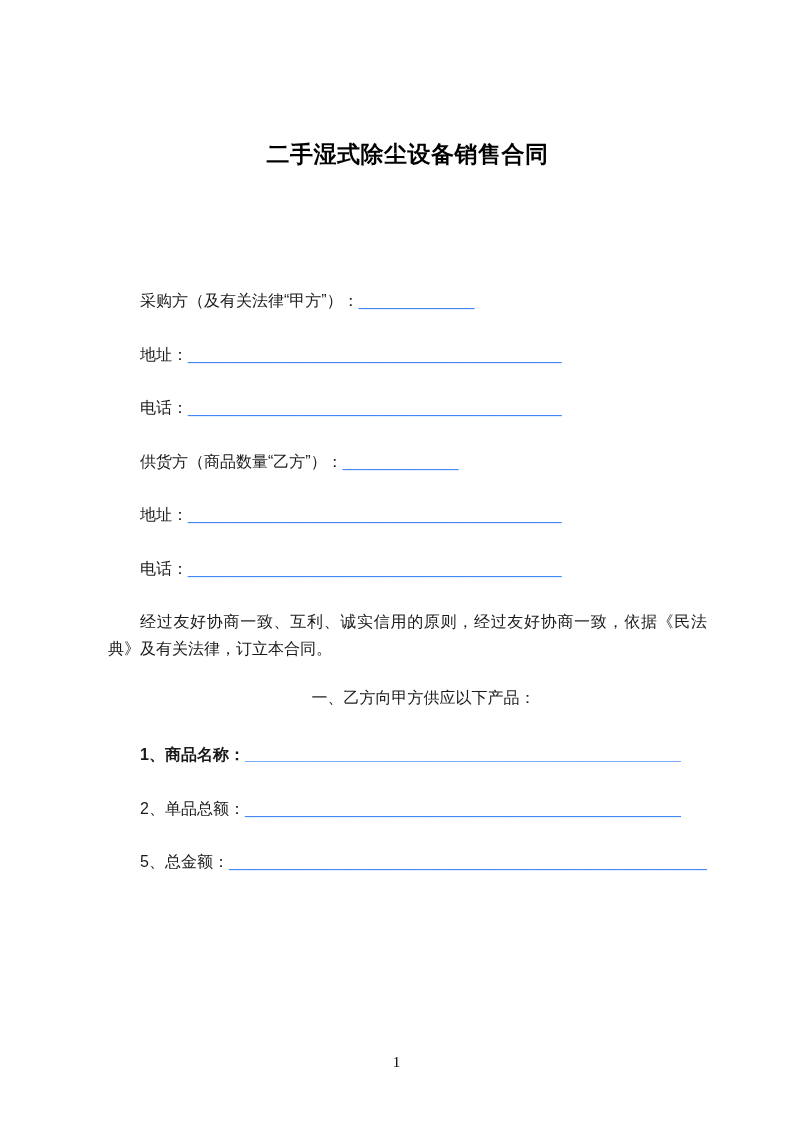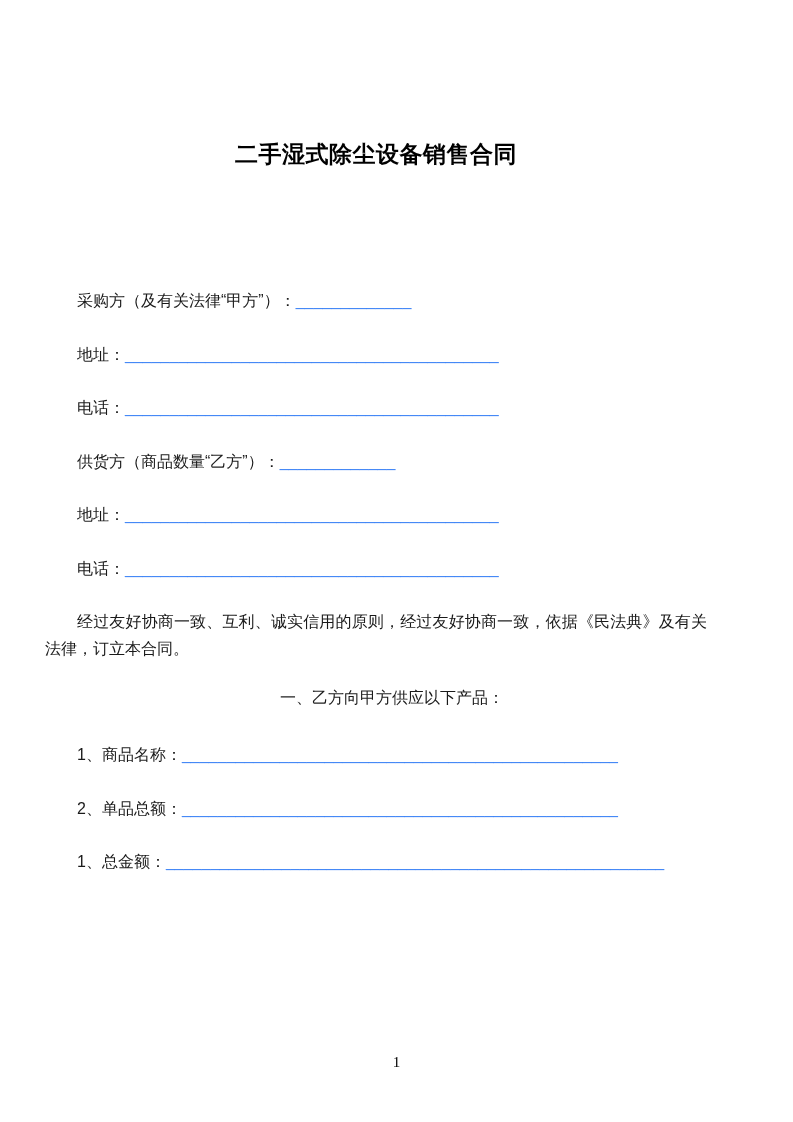--- a/index.html
+++ b/index.html
@@ -8,21 +8,21 @@
     width: 793px;
     height: 1122px;
     background: #ffffff;
     overflow: hidden;
     color: #1a1a1a;
     font-family: "Liberation Sans", sans-serif;
     font-size: 16px;
     margin: 0 auto;
   }
   .content {
-    padding-left: 45px;
+    padding-left: 108px;
     padding-right: 86px;
   }
   .doc-title {
     margin: 138px 0 0 0;
     text-align: center;
     font-size: 23px;
     font-weight: 700;
     line-height: 32px;
     letter-spacing: 0.5px;
     color: #000000;
@@ -45,21 +45,21 @@
     text-indent: 32px;
     text-align: justify;
   }
   .section-heading {
     margin: 22px 0 0 0;
     line-height: 27px;
     text-indent: 32px;
     white-space: nowrap;
     text-align: center;
   }
-  .first-item { margin-top: 30px; }
+  .first-item { margin-top: 30px; font-weight: bold; }
   .page-number {
     position: absolute;
     left: 0;
     right: 0;
     top: 1053px;
     text-align: center;
     font-family: "Liberation Serif", serif;
     font-size: 15px;
     line-height: 18px;
     color: #000000;
@@ -88,18 +88,18 @@
     <p class="preamble">经过友好协商一致、互利、诚实信用的原则，经过友好协商一致，依据《民法典》及有关法律，订立本合同。</p>
 
     <p class="section-heading">一、乙方向甲方供应以下产品：</p>
 
     <p class="form-line first-item"><span>1、商品名称：</span><span class="blank">_________________________________________________</span></p>
 
 
 
     <p class="form-line"><span>2、单品总额：</span><span class="blank">_________________________________________________</span></p>
 
-    <p class="form-line"><span>1、总金额：</span><span class="blank">________________________________________________________</span></p>
+    <p class="form-line"><span>5、总金额：</span><span class="blank">________________________________________________________</span></p>
 
   </div>
 
   <div class="page-number">1</div>
 </div>
 
 </body></html>

